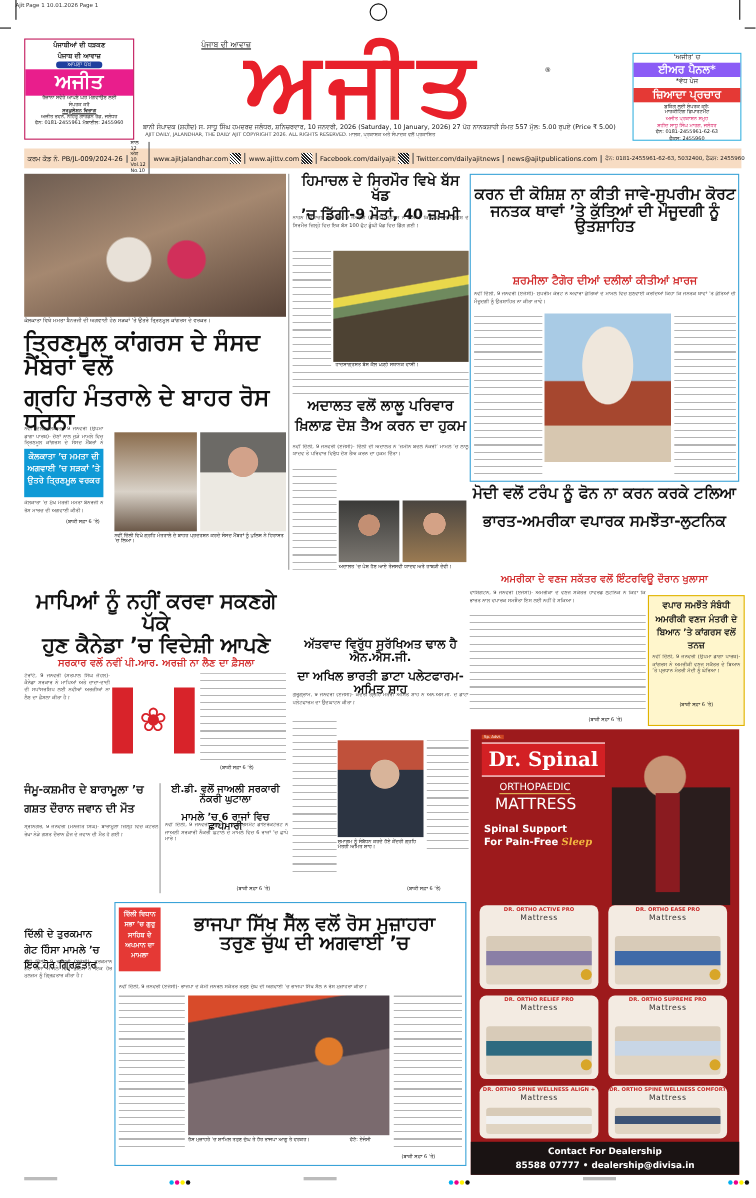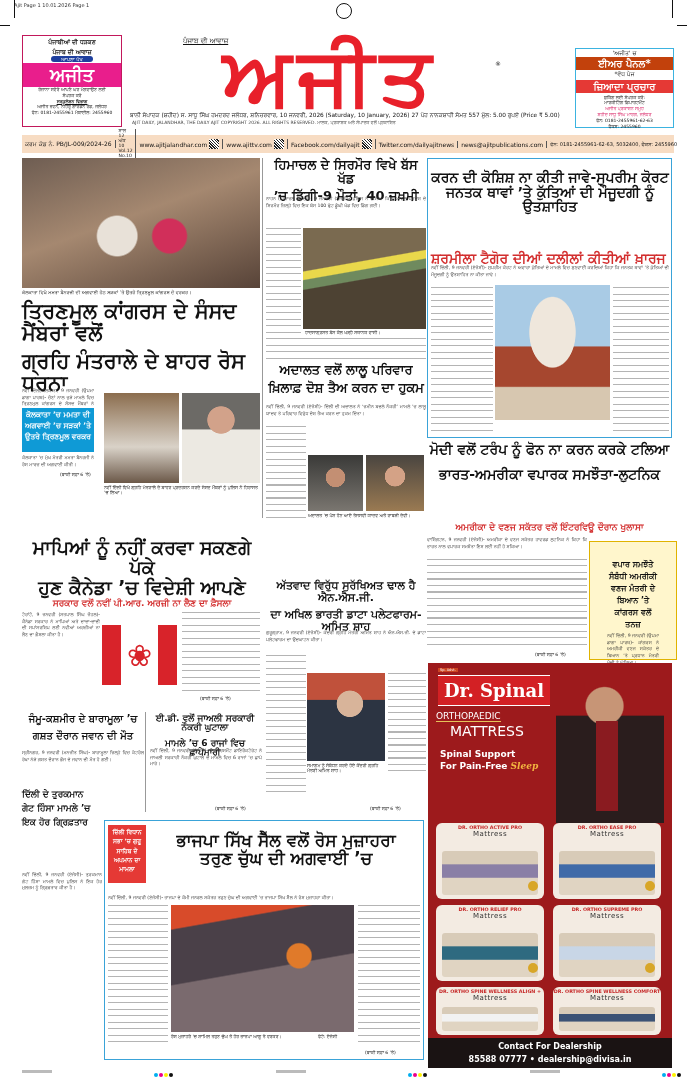--- a/index.html
+++ b/index.html
@@ -11,21 +11,21 @@
   .hdr-left .t { font-weight: bold; padding-top: 2px; }
   .hdr-left .pill { display: inline-block; background: #1e3f9e; color: #fff; border-radius: 8px; padding: 0 10px; font-size: 5px; margin: 1px 0; }
   .hdr-left .mag { background: #e91e8c; color: #fff; font-size: 18px; font-weight: bold; line-height: 24px; }
   .hdr-left .small { font-size: 4.5px; padding: 0 2px; }
   .tagline { left: 183px; top: 37px; font-size: 7px; text-decoration: underline; }
   .masthead { left: 180px; top: 40px; width: 300px; height: 72px; color: #e8202a; font-size: 80px; font-weight: bold; line-height: 72px; letter-spacing: 6px; font-family: "DejaVu Serif", serif; text-align: center; }
   .tm { left: 495px; top: 60px; font-size: 6px; }
   .dateline { left: 130px; top: 112px; width: 440px; font-size: 5.8px; white-space: nowrap; }
   .copyright { left: 132px; top: 120px; width: 440px; font-size: 4.5px; color: #444; white-space: nowrap; }
   .hdr-right { left: 575px; top: 48px; width: 99px; height: 80px; border: 1px solid #3bb3e0; text-align: center; font-size: 6px; line-height: 1.3; }
-  .hdr-right .blue { background: #c2410c; color: #fff; font-size: 10px; font-weight: bold; }
+  .hdr-right .blue { background: #8b5cf6; color: #fff; font-size: 10px; font-weight: bold; }
   .hdr-right .red { background: #e53935; color: #fff; font-size: 10px; font-weight: bold; margin: 2px 0; }
   .hdr-right .pink { color: #d81b60; font-size: 4.5px; }
   .hdr-right .small { font-size: 4.5px; }
   .infobar { left: 22px; top: 135px; width: 652px; height: 18px; background: #f7dcc3; display: flex; align-items: center; font-size: 6px; }
   .infobar .cell { padding: 0 3px; border-right: 1px solid #555; white-space: nowrap; display: flex; align-items: center; gap: 2px; }
   .qr { width: 10px; height: 10px; background: repeating-linear-gradient(45deg,#222 0 1px,#fff 1px 2px); display: inline-block; }
   .col-rule { background: #999; width: 1px; }
   .photo { background: linear-gradient(135deg,#6b5a4a,#b89d80 40%,#7a6555 70%,#3b3027); }
   .photo.crowd { background: radial-gradient(circle at 40% 60%, #e8e1d8 0 12%, transparent 13%), radial-gradient(circle at 62% 60%, #d12f5a 0 10%, transparent 11%), linear-gradient(160deg,#6e5d52,#a58870 45%,#574338); }
   .photo.bus { background: linear-gradient(170deg,#7a6a50 0 35%, #e9d84b 36% 42%, #6f8a5e 43% 50%, #4d4233 51%); }
@@ -44,21 +44,21 @@
   .bodytext { font-size: 4.6px; line-height: 1.45; color: #333; text-align: justify; overflow: hidden; }
   .bodytext::before { content: ""; }
   .lines { background: repeating-linear-gradient(180deg, #777 0 1px, transparent 1px 6.5px); opacity: .55; }
   .blue-box { border: 1px solid #3aa3d8; }
   .cyan-box { background: #0f9ad6; color: #fff; font-weight: bold; text-align: center; }
   .yellow-box { background: #fff6cc; border: 1px solid #e0b300; }
   .red-tag { background: #e53935; color: #fff; font-weight: bold; text-align: center; }
   .ad { left: 428px; top: 663px; width: 244px; height: 405px; background: #9d1a1c; }
   .ad .brand { position: absolute; left: 10px; top: 12px; background: #d32024; color: #fff; font-family: "DejaVu Serif", serif; font-weight: bold; font-size: 18px; padding: 4px 6px; border-top: 1px solid #fff; border-bottom: 1px solid #fff; }
   .ad .tag { position: absolute; left: 10px; top: 5px; font-size: 3.5px; color: #fff; background: #c42; padding: 0 2px; }
-  .ad .ortho { position: absolute; left: 8px; top: 48px; color: #fff; font-size: 9px; border-bottom: 1px solid #e6c25a; }
+  .ad .ortho { position: absolute; left: 26px; top: 48px; color: #fff; font-size: 9px; border-bottom: 1px solid #e6c25a; }
   .ad .mattress { position: absolute; left: 22px; top: 60px; color: #fff; font-size: 14px; }
   .ad .spinal { position: absolute; left: 12px; top: 86px; color: #fff; font-size: 9px; font-weight: bold; line-height: 1.3; }
   .ad .sleep { color: #f2b640; font-style: italic; font-family: "DejaVu Serif", serif; }
   .ad .man { position: absolute; left: 128px; top: 10px; width: 108px; height: 150px; background: radial-gradient(circle at 45% 22%, #c79576 0 14%, transparent 15%), linear-gradient(180deg, transparent 0 28%, #2a1d1d 29%); border-radius: 40px 40px 0 0; }
   .ad .man::after { content: ""; position: absolute; left: 40px; top: 48px; width: 22px; height: 90px; background: #8a1b20; }
   .ad .card { position: absolute; width: 108px; height: 76px; background: #f3ebe2; border-radius: 6px; overflow: hidden; }
   .ad .card .nm { font-size: 4.8px; color: #c62828; font-weight: bold; text-align: center; padding-top: 2px; }
   .ad .card .mt { font-size: 7px; text-align: center; color: #333; letter-spacing: .5px; }
   .ad .card .bed { position: absolute; left: 6px; right: 6px; bottom: 4px; height: 44px; background: linear-gradient(180deg,#d8cbb8 0 30%, var(--mc) 31% 60%, #e0d4c2 61%); border-radius: 3px; }
   .ad .card .medal { position: absolute; right: 6px; bottom: 8px; width: 10px; height: 10px; border-radius: 50%; background: #d8a628; }
@@ -160,35 +160,35 @@
 <div class="abs lines" style="left:266px;top:426px;width:40px;height:92px"></div>
 <div class="abs photo man" style="left:308px;top:455px;width:55px;height:56px"></div>
 <div class="abs photo lady2" style="left:366px;top:455px;width:58px;height:56px"></div>
 <div class="abs caption" style="left:308px;top:513px;width:118px;font-size:4.5px">ਅਦਾਲਤ ’ਚ ਪੇਸ਼ ਹੋਣ ਆਏ ਤੇਜਸਵੀ ਯਾਦਵ ਅਤੇ ਰਾਬੜੀ ਦੇਵੀ।</div>
 
 <div class="abs blue-box" style="left:427px;top:158px;width:245px;height:280px"></div>
 <div class="abs headline" style="left:431px;top:162px;width:238px;font-size:14px;text-align:center">
   <div style="margin-top:8px">ਕਰਨ ਦੀ ਕੋਸ਼ਿਸ਼ ਨਾ ਕੀਤੀ ਜਾਵੇ-ਸੁਪਰੀਮ ਕੋਰਟ</div>
   <div>ਜਨਤਕ ਥਾਵਾਂ ’ਤੇ ਕੁੱਤਿਆਂ ਦੀ ਮੌਜੂਦਗੀ ਨੂੰ ਉਤਸ਼ਾਹਿਤ</div>
 </div>
-<div class="abs subhead-red" style="left:431px;top:250px;width:238px;font-size:14px;text-align:left">ਸ਼ਰਮੀਲਾ ਟੈਗੋਰ ਦੀਆਂ ਦਲੀਲਾਂ ਕੀਤੀਆਂ ਖ਼ਾਰਜ</div>
+<div class="abs subhead-red" style="left:431px;top:250px;width:238px;font-size:10px;text-align:center">ਸ਼ਰਮੀਲਾ ਟੈਗੋਰ ਦੀਆਂ ਦਲੀਲਾਂ ਕੀਤੀਆਂ ਖ਼ਾਰਜ</div>
 <div class="abs bodytext" style="left:431px;top:265px;width:238px;height:20px">ਨਵੀਂ ਦਿੱਲੀ, 9 ਜਨਵਰੀ (ਏਜੰਸੀ)- ਸੁਪਰੀਮ ਕੋਰਟ ਨੇ ਅਵਾਰਾ ਕੁੱਤਿਆਂ ਦੇ ਮਾਮਲੇ ਵਿਚ ਸੁਣਵਾਈ ਕਰਦਿਆਂ ਕਿਹਾ ਕਿ ਜਨਤਕ ਥਾਵਾਂ ’ਤੇ ਕੁੱਤਿਆਂ ਦੀ ਮੌਜੂਦਗੀ ਨੂੰ ਉਤਸ਼ਾਹਿਤ ਨਾ ਕੀਤਾ ਜਾਵੇ।</div>
 <div class="abs lines" style="left:431px;top:287px;width:62px;height:148px"></div>
 <div class="abs photo court" style="left:495px;top:285px;width:115px;height:135px"></div>
 <div class="abs lines" style="left:613px;top:287px;width:56px;height:148px"></div>
 
 <div class="abs headline" style="left:427px;top:442px;width:245px;font-size:14px;text-align:center">
   <div>ਮੋਦੀ ਵਲੋਂ ਟਰੰਪ ਨੂੰ ਫੋਨ ਨਾ ਕਰਨ ਕਰਕੇ ਟਲਿਆ</div>
   <div style="margin-top:10px">ਭਾਰਤ-ਅਮਰੀਕਾ ਵਪਾਰਕ ਸਮਝੌਤਾ-ਲੁਟਨਿਕ</div>
 </div>
 <div class="abs subhead-red" style="left:427px;top:522px;width:245px;font-size:9px;text-align:center">ਅਮਰੀਕਾ ਦੇ ਵਣਜ ਸਕੱਤਰ ਵਲੋਂ ਇੰਟਰਵਿਊ ਦੌਰਾਨ ਖੁਲਾਸਾ</div>
 <div class="abs bodytext" style="left:427px;top:537px;width:160px;height:20px">ਵਾਸ਼ਿੰਗਟਨ, 9 ਜਨਵਰੀ (ਏਜੰਸੀ)- ਅਮਰੀਕਾ ਦੇ ਵਣਜ ਸਕੱਤਰ ਹਾਵਰਡ ਲੁਟਨਿਕ ਨੇ ਕਿਹਾ ਕਿ ਭਾਰਤ ਨਾਲ ਵਪਾਰਕ ਸਮਝੌਤਾ ਇਸ ਲਈ ਨਹੀਂ ਹੋ ਸਕਿਆ।</div>
 <div class="abs lines" style="left:427px;top:559px;width:160px;height:90px"></div>
 <div class="abs caption" style="left:535px;top:652px;font-size:4.5px">(ਬਾਕੀ ਸਫ਼ਾ 6 ’ਤੇ)</div>
-<div class="abs yellow-box" style="left:589px;top:541px;width:88px;height:119px;padding:17px">
+<div class="abs yellow-box" style="left:589px;top:541px;width:88px;height:119px;padding:3px">
   <div class="headline" style="font-size:8px;text-align:center;line-height:1.5">ਵਪਾਰ ਸਮਝੌਤੇ ਸੰਬੰਧੀ ਅਮਰੀਕੀ ਵਣਜ ਮੰਤਰੀ ਦੇ ਬਿਆਨ ’ਤੇ ਕਾਂਗਰਸ ਵਲੋਂ ਤਨਜ਼</div>
   <div class="bodytext" style="height:44px;margin-top:2px">ਨਵੀਂ ਦਿੱਲੀ, 9 ਜਨਵਰੀ (ਉਪਮਾ ਡਾਗਾ ਪਾਰਥ)- ਕਾਂਗਰਸ ਨੇ ਅਮਰੀਕੀ ਵਣਜ ਸਕੱਤਰ ਦੇ ਬਿਆਨ ’ਤੇ ਪ੍ਰਧਾਨ ਮੰਤਰੀ ਮੋਦੀ ਨੂੰ ਘੇਰਿਆ।</div>
   <div class="caption" style="text-align:center;font-size:4.5px">(ਬਾਕੀ ਸਫ਼ਾ 6 ’ਤੇ)</div>
 </div>
 
 <div class="abs headline" style="left:22px;top:533px;width:240px;font-size:19px;text-align:center">
   <div style="margin-top:5px">ਮਾਪਿਆਂ ਨੂੰ ਨਹੀਂ ਕਰਵਾ ਸਕਣਗੇ ਪੱਕੇ</div>
   <div>ਹੁਣ ਕੈਨੇਡਾ ’ਚ ਵਿਦੇਸ਼ੀ ਆਪਣੇ</div>
 </div>
 <div class="abs subhead-red" style="left:22px;top:598px;width:240px;font-size:9px;text-align:center">ਸਰਕਾਰ ਵਲੋਂ ਨਵੀਂ ਪੀ.ਆਰ. ਅਰਜ਼ੀ ਨਾ ਲੈਣ ਦਾ ਫ਼ੈਸਲਾ</div>
@@ -202,34 +202,34 @@
   <div style="margin-top:6px">ਦਾ ਅਖਿਲ ਭਾਰਤੀ ਡਾਟਾ ਪਲੇਟਫਾਰਮ-ਅਮਿਤ ਸ਼ਾਹ</div>
 </div>
 <div class="abs bodytext" style="left:266px;top:630px;width:160px;height:22px">ਗੁਰੂਗ੍ਰਾਮ, 9 ਜਨਵਰੀ (ਏਜੰਸੀ)- ਕੇਂਦਰੀ ਗ੍ਰਹਿ ਮੰਤਰੀ ਅਮਿਤ ਸ਼ਾਹ ਨੇ ਐਨ.ਐਸ.ਜੀ. ਦੇ ਡਾਟਾ ਪਲੇਟਫਾਰਮ ਦਾ ਉਦਘਾਟਨ ਕੀਤਾ।</div>
 <div class="abs lines" style="left:266px;top:655px;width:40px;height:140px"></div>
 <div class="abs photo amit" style="left:307px;top:673px;width:78px;height:88px"></div>
 <div class="abs caption" style="left:307px;top:763px;width:78px;font-size:4.5px">ਸਮਾਗਮ ਨੂੰ ਸੰਬੋਧਨ ਕਰਦੇ ਹੋਏ ਕੇਂਦਰੀ ਗ੍ਰਹਿ ਮੰਤਰੀ ਅਮਿਤ ਸ਼ਾਹ।</div>
 <div class="abs lines" style="left:388px;top:673px;width:38px;height:100px"></div>
 <div class="abs caption" style="left:370px;top:806px;font-size:4.5px">(ਬਾਕੀ ਸਫ਼ਾ 6 ’ਤੇ)</div>
 
 <div class="abs col-rule" style="left:145px;top:712px;height:100px"></div>
-<div class="abs headline" style="left:22px;top:714px;width:122px;font-size:10px;text-align:center">
+<div class="abs headline" style="left:22px;top:714px;width:122px;font-size:10px;">
   <div>ਜੰਮੂ-ਕਸ਼ਮੀਰ ਦੇ ਬਾਰਾਮੂਲਾ ’ਚ</div>
   <div style="margin-top:6px">ਗਸ਼ਤ ਦੌਰਾਨ ਜਵਾਨ ਦੀ ਮੌਤ</div>
 </div>
 <div class="abs bodytext" style="left:22px;top:750px;width:122px;height:62px">ਸ੍ਰੀਨਗਰ, 9 ਜਨਵਰੀ (ਮਨਜੀਤ ਸਿੰਘ)- ਬਾਰਾਮੂਲਾ ਜ਼ਿਲ੍ਹੇ ਵਿਚ ਕੰਟਰੋਲ ਰੇਖਾ ਨੇੜੇ ਗਸ਼ਤ ਦੌਰਾਨ ਫ਼ੌਜ ਦੇ ਜਵਾਨ ਦੀ ਮੌਤ ਹੋ ਗਈ।</div>
 
 <div class="abs headline" style="left:148px;top:714px;width:114px;font-size:9px;text-align:center">
   <div>ਈ.ਡੀ. ਵਲੋਂ ਜਾਅਲੀ ਸਰਕਾਰੀ ਨੌਕਰੀ ਘੁਟਾਲਾ</div>
   <div style="margin-top:6px">ਮਾਮਲੇ ’ਚ 6 ਰਾਜਾਂ ਵਿਚ ਛਾਪੇਮਾਰੀ</div>
 </div>
 <div class="abs bodytext" style="left:150px;top:748px;width:112px;height:56px">ਨਵੀਂ ਦਿੱਲੀ, 9 ਜਨਵਰੀ (ਏਜੰਸੀ)- ਇਨਫੋਰਸਮੈਂਟ ਡਾਇਰੈਕਟੋਰੇਟ ਨੇ ਜਾਅਲੀ ਸਰਕਾਰੀ ਨੌਕਰੀ ਘੁਟਾਲੇ ਦੇ ਮਾਮਲੇ ਵਿਚ 6 ਰਾਜਾਂ ’ਚ ਛਾਪੇ ਮਾਰੇ।</div>
 <div class="abs caption" style="left:215px;top:806px;font-size:4.5px">(ਬਾਕੀ ਸਫ਼ਾ 6 ’ਤੇ)</div>
 
-<div class="abs headline" style="left:22px;top:788px;width:82px;font-size:9px;line-height:1.55">
+<div class="abs headline" style="left:22px;top:844px;width:82px;font-size:9px;line-height:1.55">
   <div>ਦਿੱਲੀ ਦੇ ਤੁਰਕਮਾਨ</div>
   <div>ਗੇਟ ਹਿੰਸਾ ਮਾਮਲੇ ’ਚ</div>
   <div>ਇਕ ਹੋਰ ਗ੍ਰਿਫ਼ਤਾਰ</div>
 </div>
 <div class="abs bodytext" style="left:22px;top:872px;width:80px;height:180px">ਨਵੀਂ ਦਿੱਲੀ, 9 ਜਨਵਰੀ (ਏਜੰਸੀ)- ਤੁਰਕਮਾਨ ਗੇਟ ਹਿੰਸਾ ਮਾਮਲੇ ਵਿਚ ਪੁਲਿਸ ਨੇ ਇਕ ਹੋਰ ਮੁਲਜ਼ਮ ਨੂੰ ਗ੍ਰਿਫ਼ਤਾਰ ਕੀਤਾ ਹੈ।</div>
 
 <div class="abs blue-box" style="left:104px;top:820px;width:320px;height:240px"></div>
 <div class="abs red-tag" style="left:108px;top:825px;width:38px;height:58px;font-size:6px;line-height:1.55;padding-top:2px">ਦਿੱਲੀ ਵਿਧਾਨ ਸਭਾ ’ਚ ਗੁਰੂ ਸਾਹਿਬ ਦੇ ਅਪਮਾਨ ਦਾ ਮਾਮਲਾ</div>
 <div class="abs headline" style="left:150px;top:825px;width:272px;font-size:17px;text-align:center">
   <div style="margin-top:7px">ਭਾਜਪਾ ਸਿੱਖ ਸੈੱਲ ਵਲੋਂ ਰੋਸ ਮੁਜ਼ਾਹਰਾ</div>

